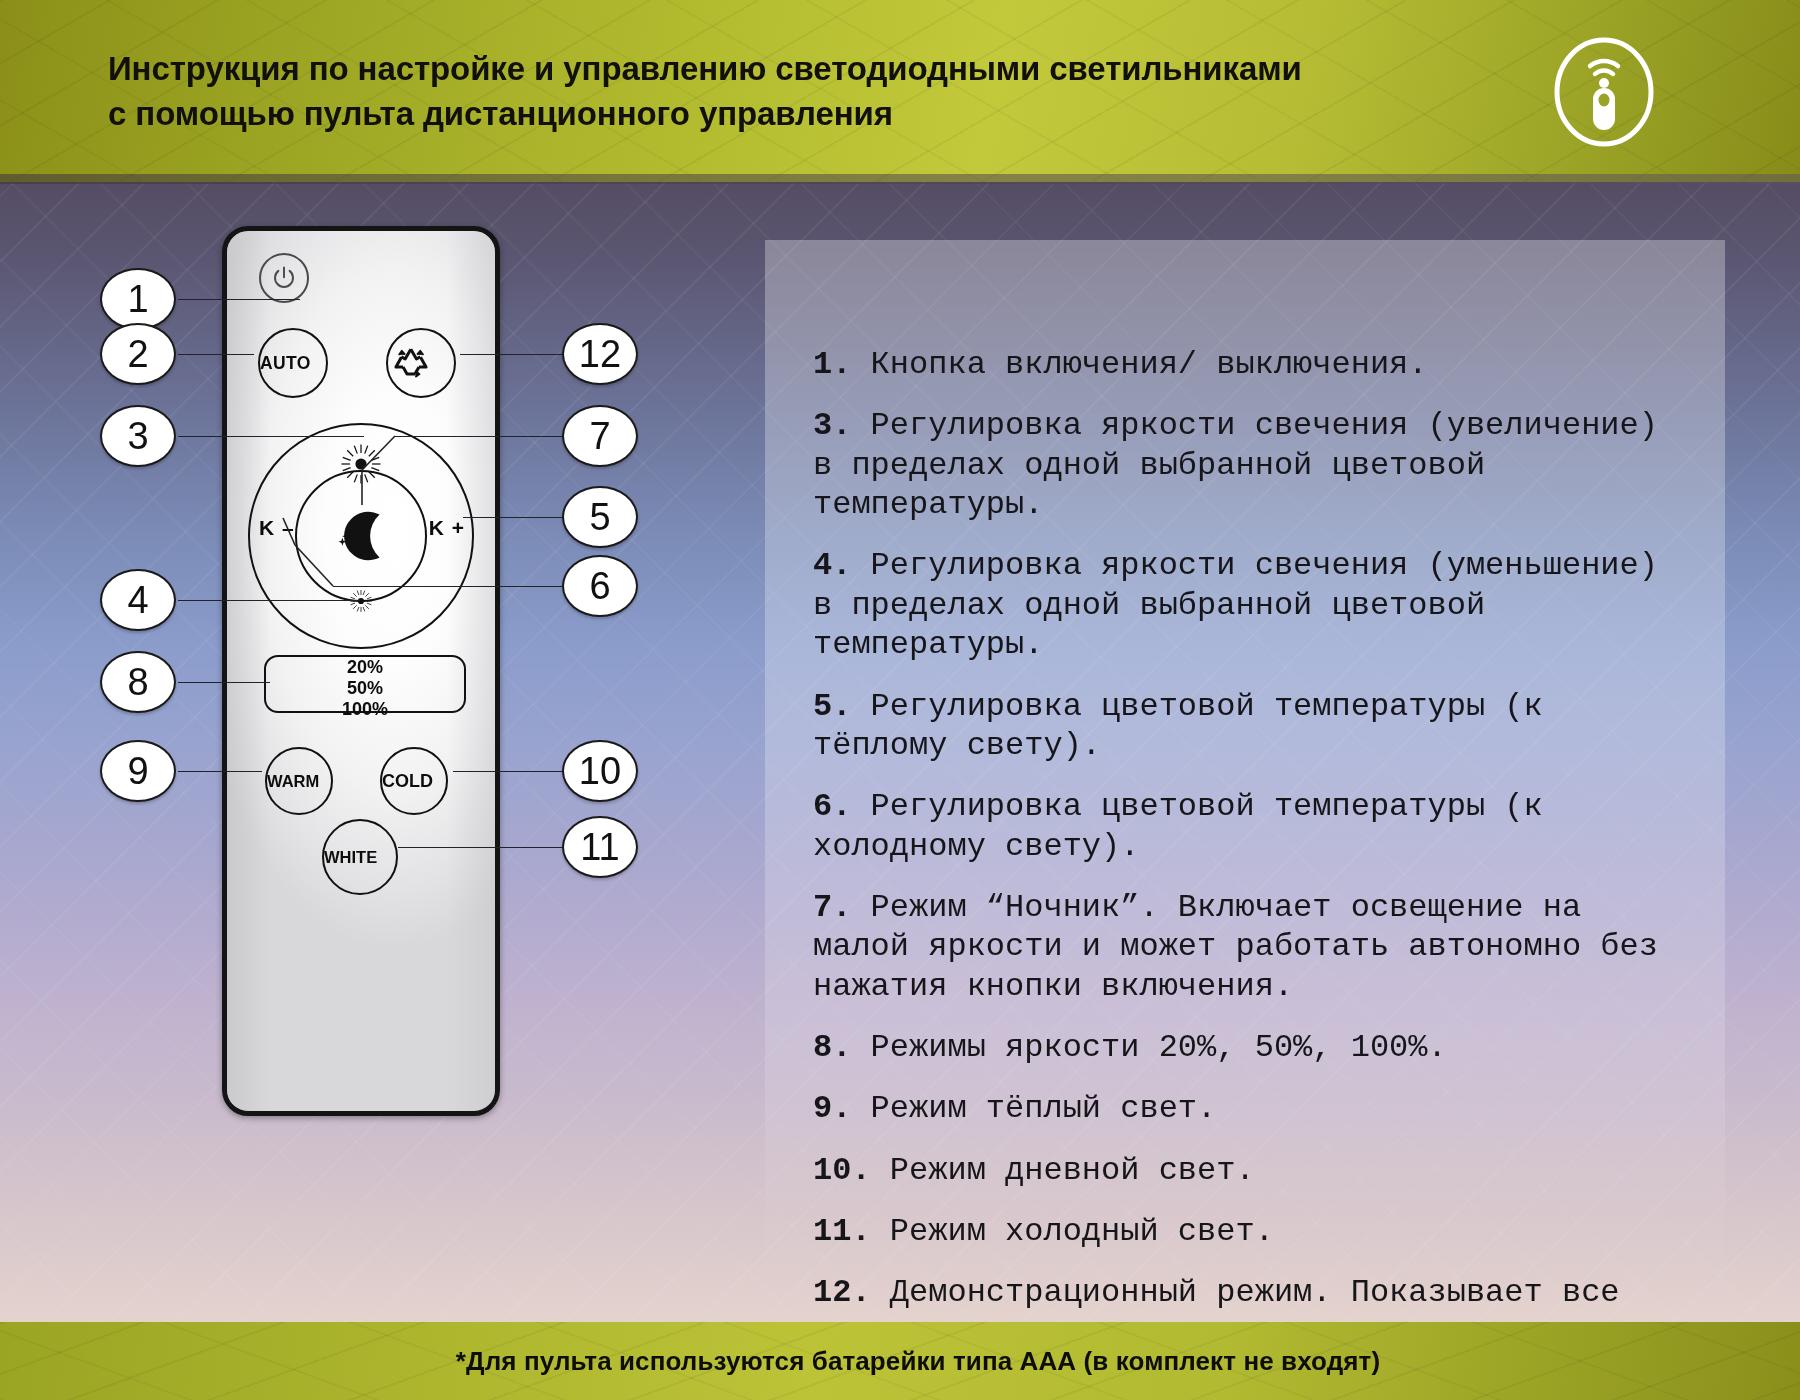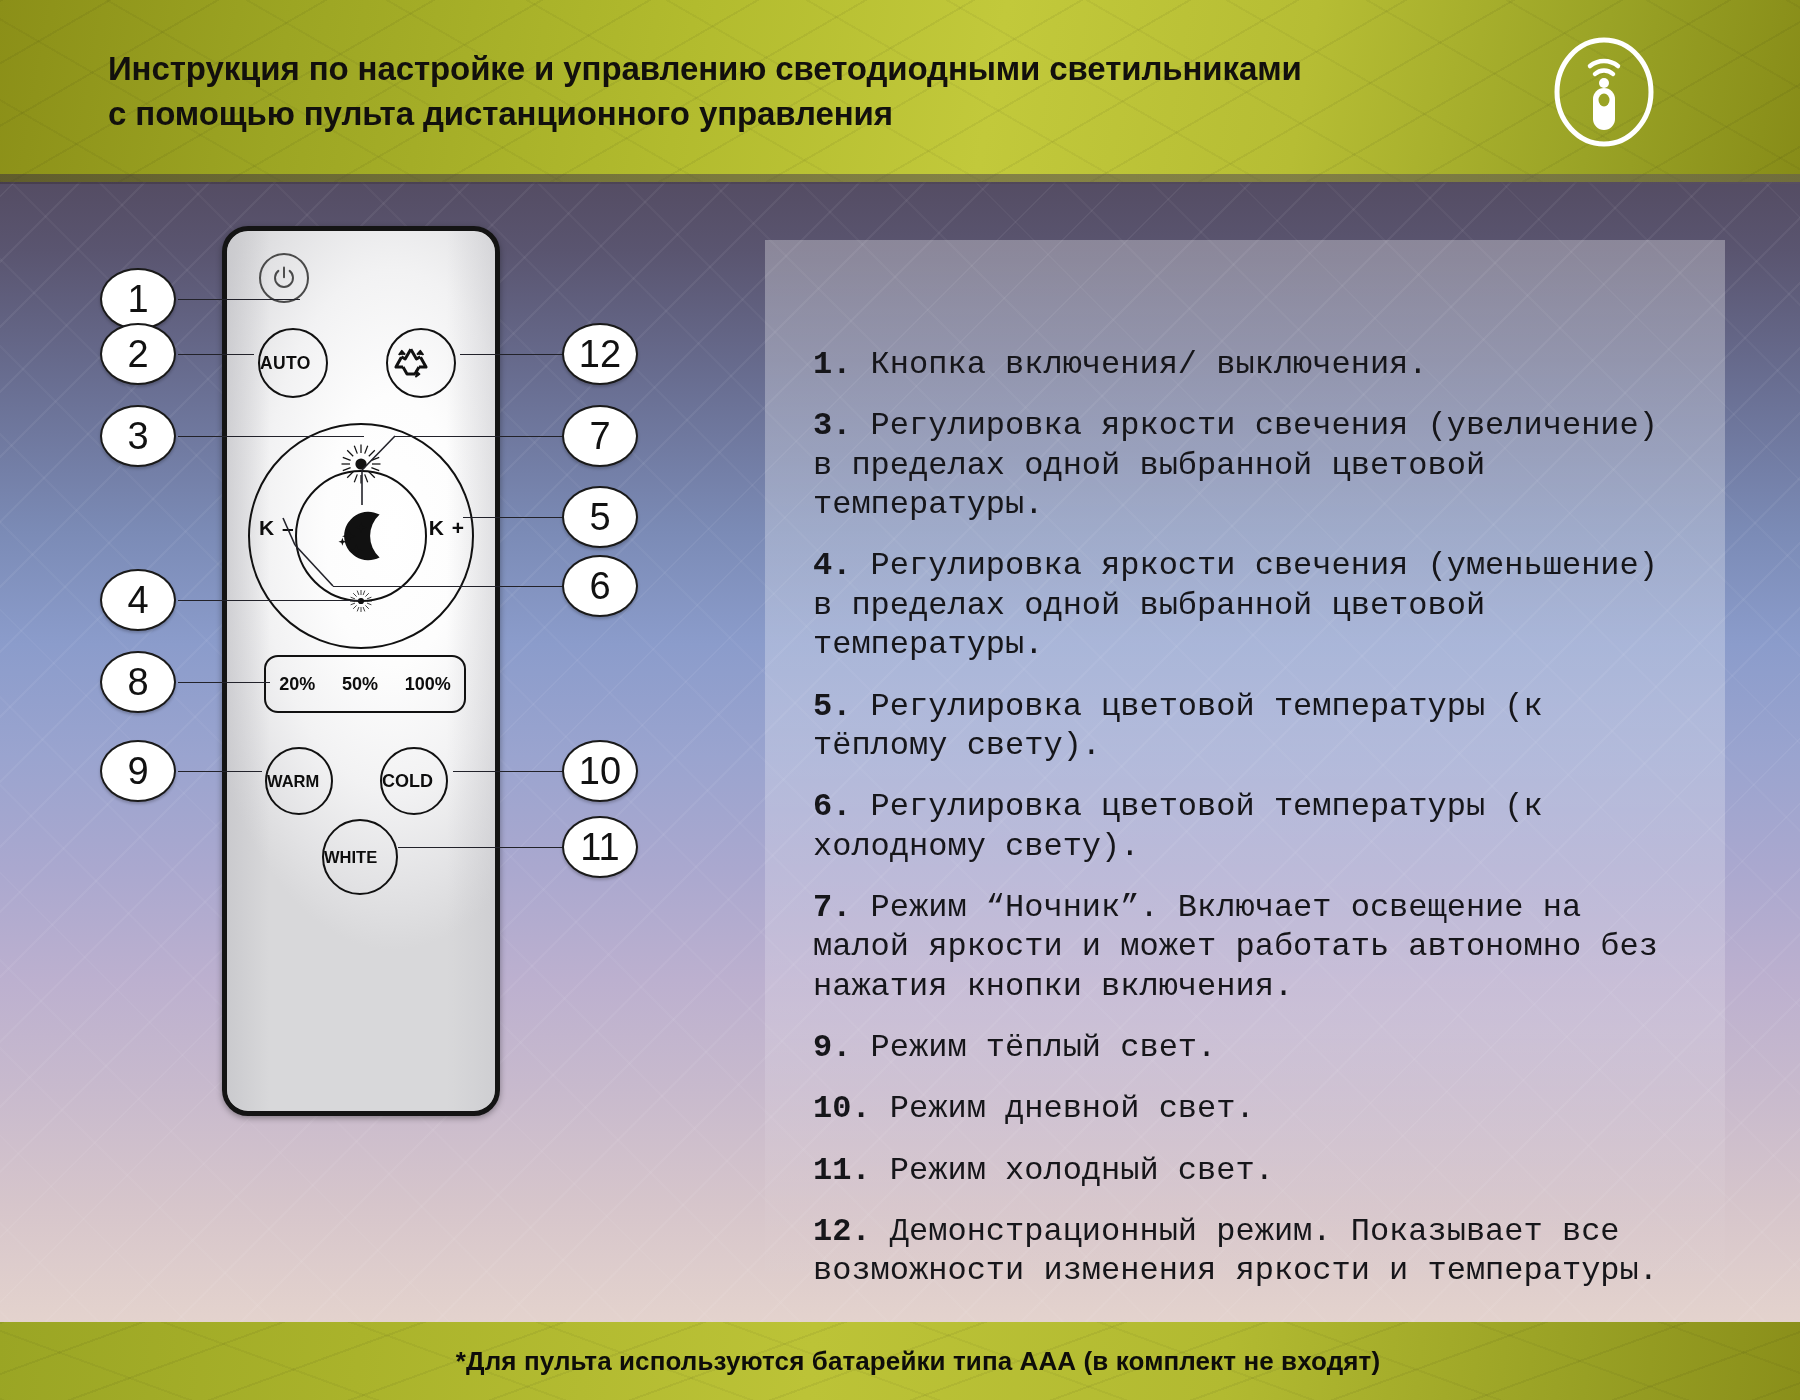--- a/index.html
+++ b/index.html
@@ -169,21 +169,21 @@
     font-size: 21px; font-weight: bold; color: #0d0d0d; letter-spacing: 1px;
   }
   .sun-up { position: absolute; left: 113px; top: 212px; width: 42px; height: 42px; }
   .sun-dn { position: absolute; left: 122px; top: 358px; width: 24px; height: 24px; }
 
   
   .pct-bar {
     position: absolute; left: 37px; top: 424px;
     width: 202px; height: 58px;
     border: 2.4px solid #111; border-radius: 14px;
-    display: flex; align-items: center; justify-content: space-around;
+    display: flex; align-items: center; justify-content: space-around; flex-direction: column;
   }
   .pct-bar span { font-size: 18px; font-weight: bold; color: #0d0d0d; }
 
   
   .callout {
     position: absolute;
     width: 76px; height: 62px;
     border: 2.4px solid #1a1a1a;
     border-radius: 50%;
     background: #fff;
@@ -233,20 +233,23 @@
       <span class="num">4.</span><span> Регулировка яркости свечения (уменьшение) в пределах одной выбранной цветовой температуры.</span>
     </div>
     <div class="instr-item">
       <span class="num">5.</span><span> Регулировка цветовой температуры (к тёплому свету).</span>
     </div>
     <div class="instr-item">
       <span class="num">6.</span><span> Регулировка цветовой температуры (к холодному свету).</span>
     </div>
     <div class="instr-item">
       <span class="num">7.</span><span> Режим “Ночник”. Включает освещение на малой яркости и может работать автономно без нажатия кнопки включения.</span>
+    </div>
+    <div class="instr-item">
+      <span class="num">8.</span><span> Режимы яркости 20%, 50%, 100%.</span>
     </div>
     <div class="instr-item">
       <span class="num">9.</span><span> Режим тёплый свет.</span>
     </div>
     <div class="instr-item">
       <span class="num">10.</span><span> Режим дневной свет.</span>
     </div>
     <div class="instr-item">
       <span class="num">11.</span><span> Режим холодный свет.</span>
     </div>

